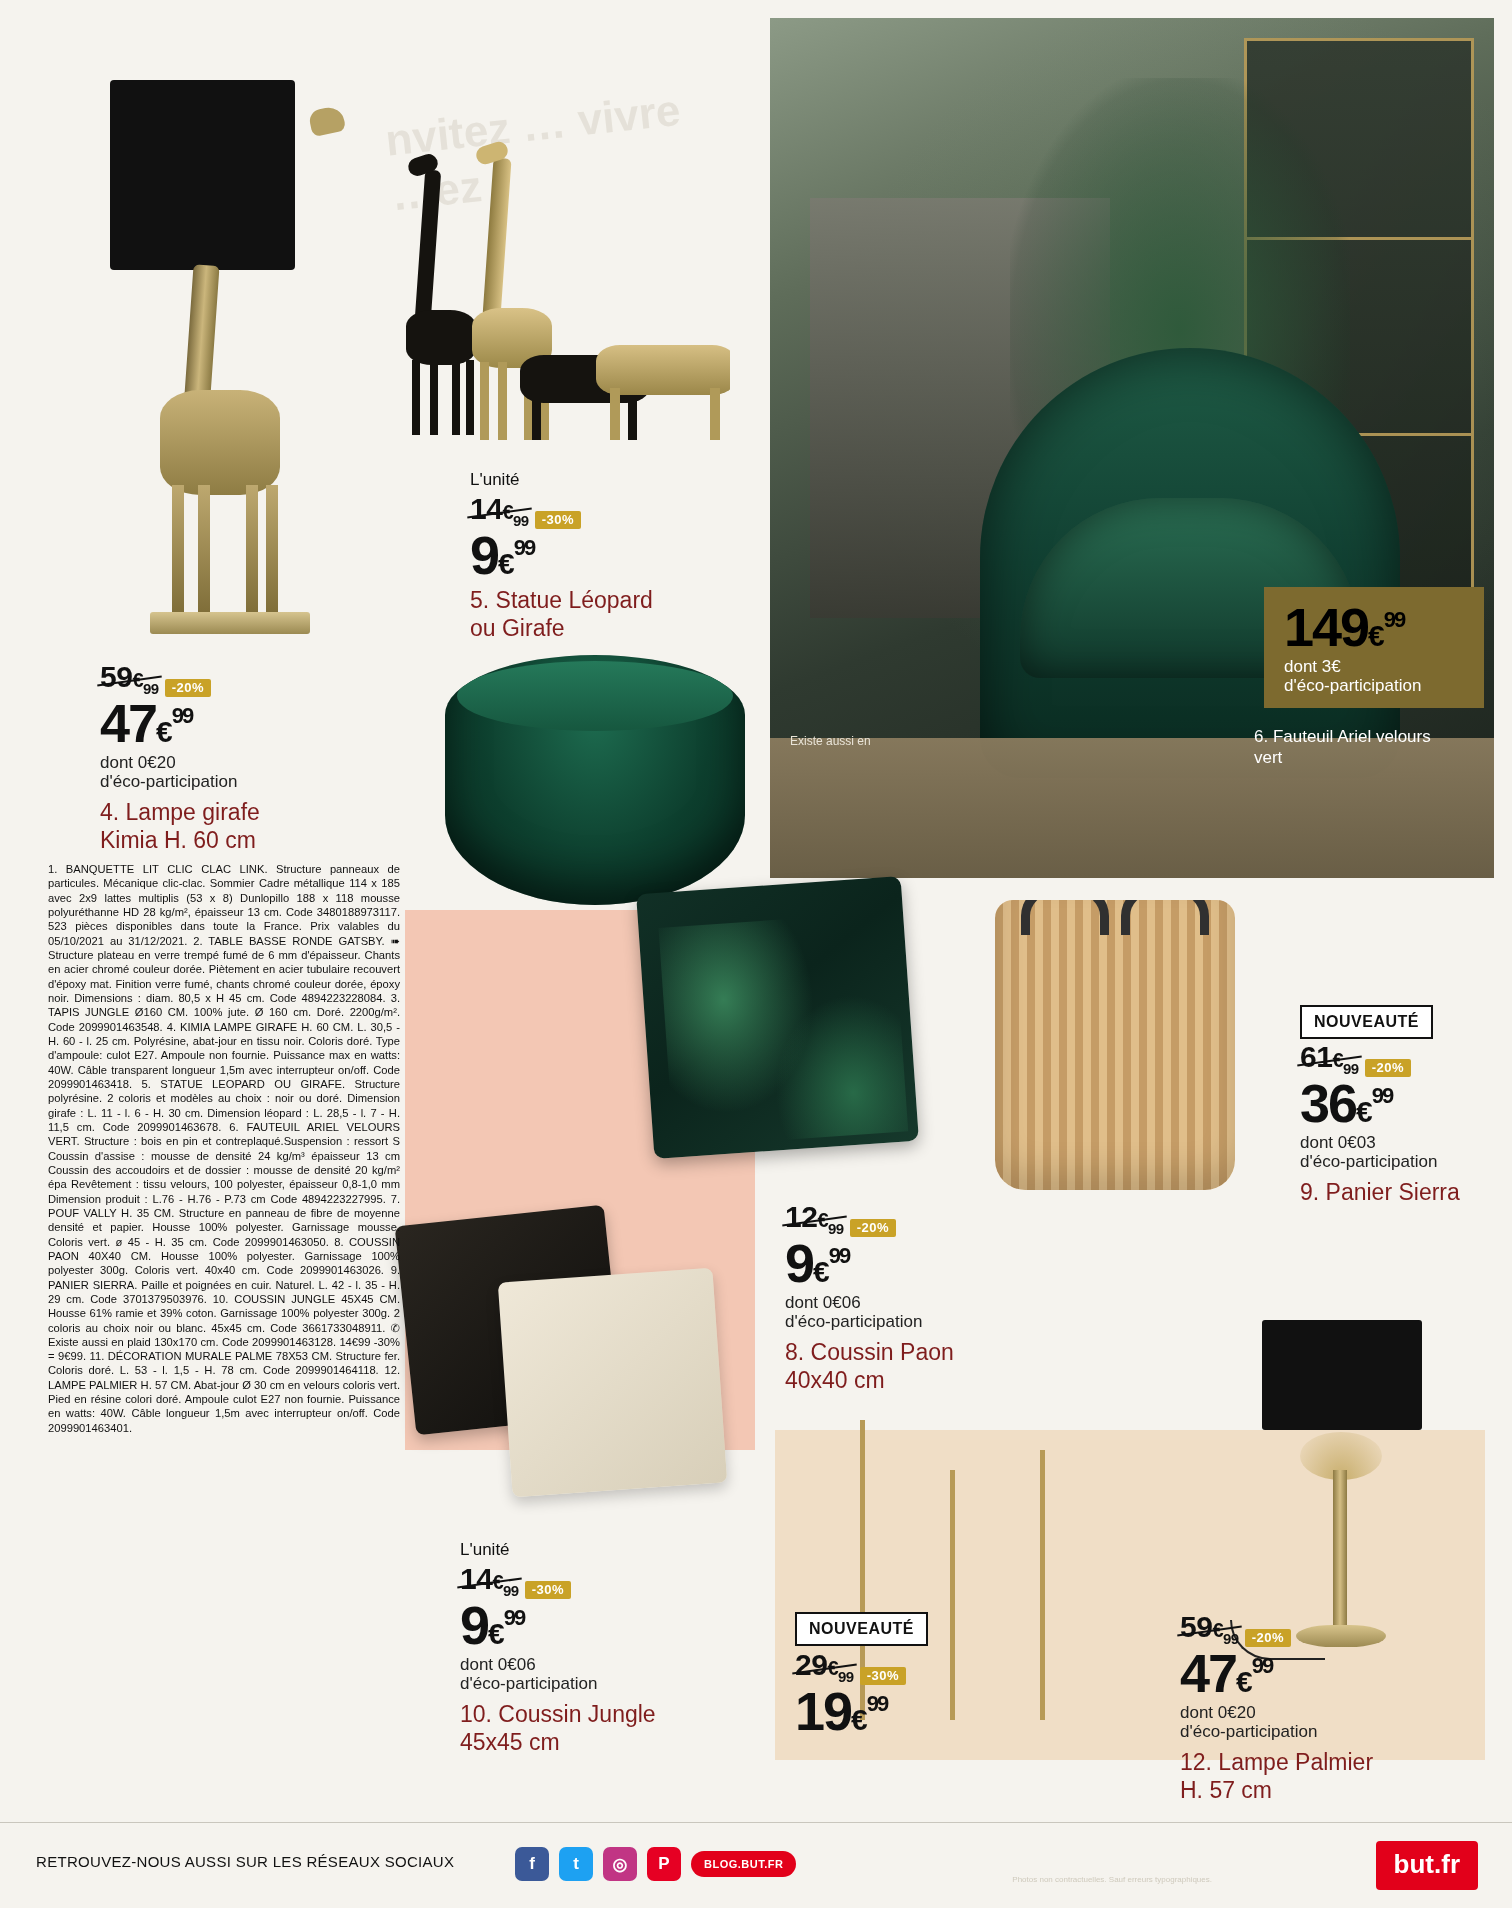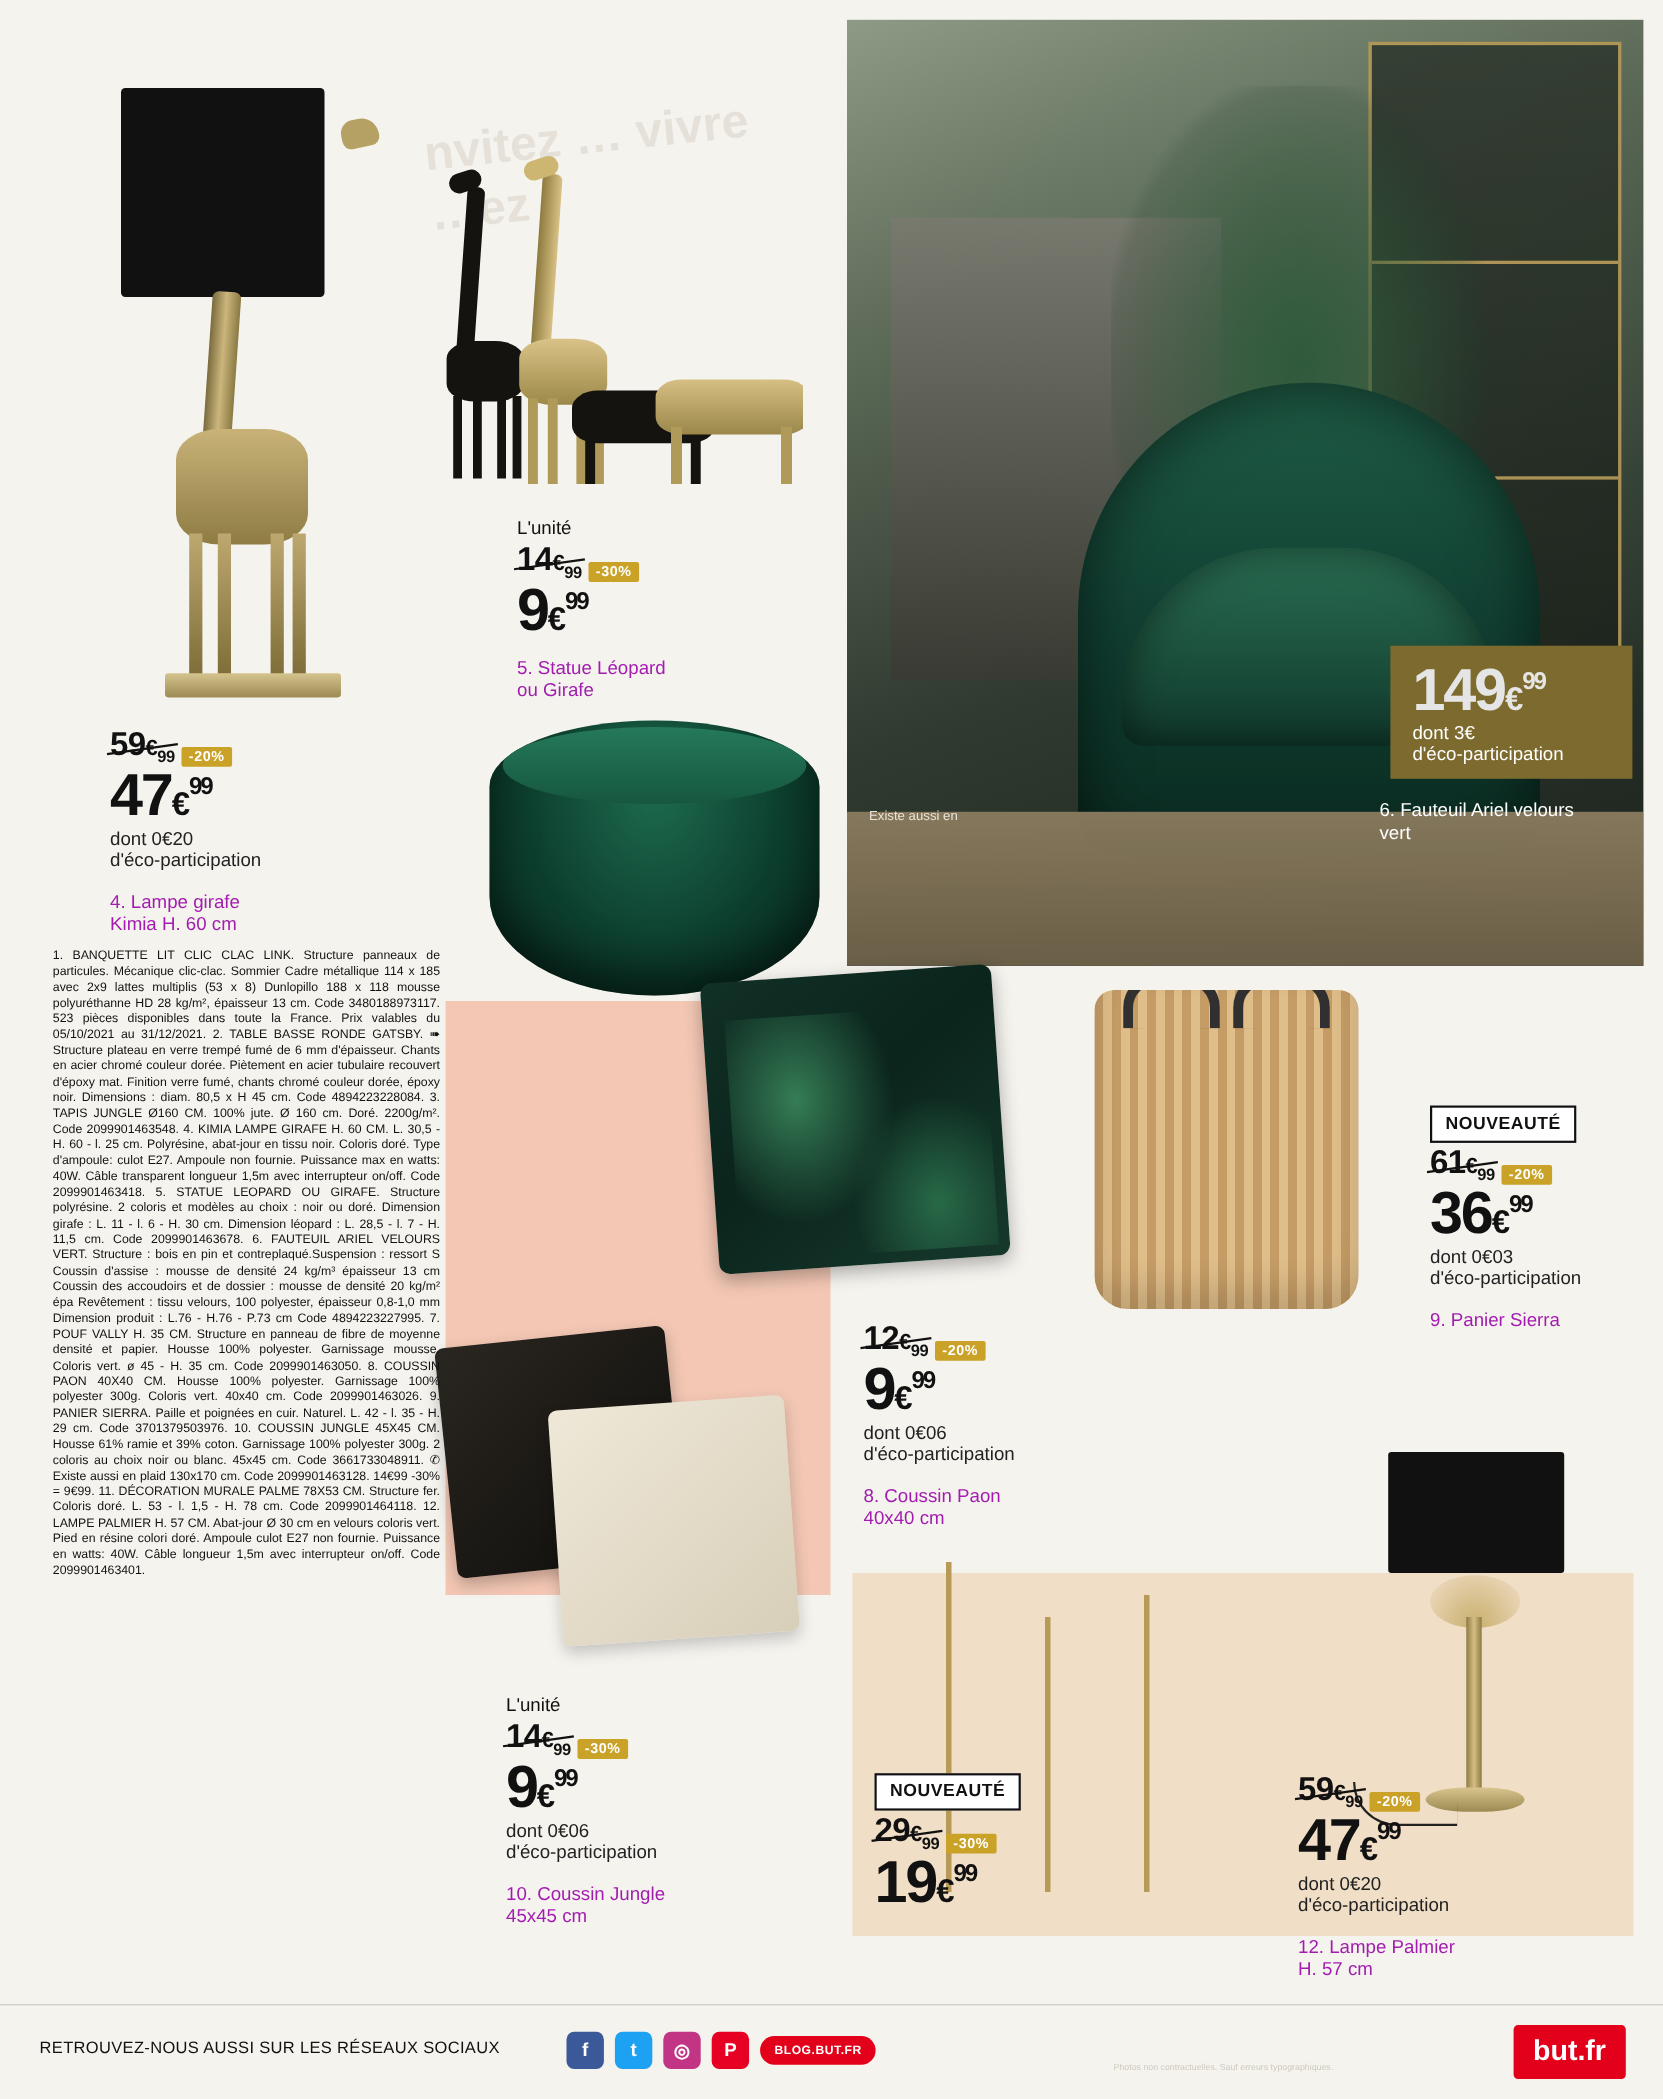--- a/index.html
+++ b/index.html
@@ -34,21 +34,21 @@
     padding:2px 7px 3px; border-radius:2px; letter-spacing:0.5px;
     line-height:1;
   }
   .new-price {
     font-size:54px; font-weight:800; letter-spacing:-2px; line-height:0.9;
     margin-top:2px; color:#111;
   }
   .new-price .eur { font-size:30px; letter-spacing:-1px; }
   .new-price .cent { font-size:22px; vertical-align:super; font-weight:800; }
   .eco { font-size:17px; line-height:1.15; margin-top:5px; color:#222; }
-  .pname { font-size:17px; line-height:1.22; margin-top:18px; color:#a21caf; }
+  .pname { font-size:23px; line-height:1.22; margin-top:6px; color:#7f1d1d; }
   .unit { font-size:17px; color:#111; margin-bottom:2px; }
 
   
   .ph { position:absolute; overflow:hidden; }
 
   
   #hero {
     left:770px; top:18px; width:724px; height:860px;
     background:
       radial-gradient(circle at 62% 40%, rgba(120,150,120,0.35), rgba(0,0,0,0) 55%),
@@ -87,21 +87,21 @@
   }
   #hero .rug {
     position:absolute; left:0; right:0; bottom:0; height:140px;
     background:linear-gradient(180deg,#8a7b5e,#6d6148);
     opacity:0.95;
   }
   .hero-badge {
     position:absolute; right:10px; bottom:170px;
     background:#7d6a2f; color:#fff; padding:14px 20px 12px; min-width:220px;
   }
-  .hero-badge .new-price { color:#e5e5e5; }
+  .hero-badge .new-price { color:#000000; }
   .hero-badge .eco { color:#fff; }
   .hero-note {
     position:absolute; left:20px; bottom:130px; font-size:12px; color:#e9e4d8;
   }
   .hero-caption {
     position:absolute; right:10px; bottom:110px; color:#fff; font-size:17px;
     line-height:1.2; text-align:left; width:230px;
   }
 
   

